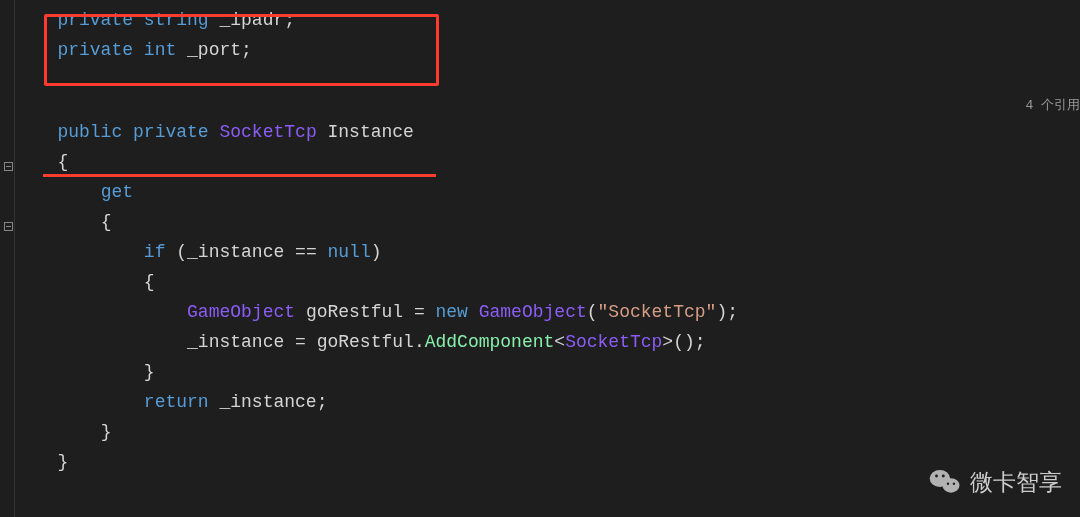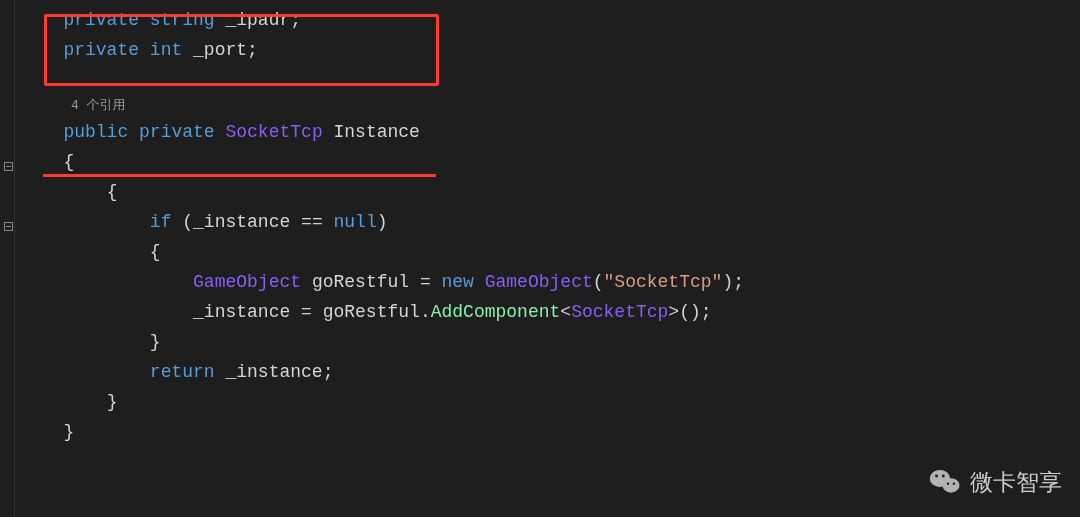--- a/index.html
+++ b/index.html
@@ -34,21 +34,21 @@
       content: '';
       position: absolute;
       left: 1px;
       top: 3px;
       width: 5px;
       height: 1px;
       background: #858585;
     }
     .code-area {
       position: absolute;
-      left: 21px;
+      left: 15px;
       top: 0;
       right: 0;
       padding-left: 10px;
       padding-top: 5px;
     }
     .line {
       height: 30px;
       line-height: 30px;
       white-space: pre;
     }
@@ -59,20 +59,21 @@
     .method { color: #86efac; }
     .str { color: #d69d85; }
     .punct { color: #d4d4d4; }
     .op { color: #d4d4d4; }
     .codelens {
       color: #999999;
       font-size: 13px;
       height: 22px;
       line-height: 22px;
       padding-left: 40px;
+      text-align: right;
     }
     .highlight-box {
       position: absolute;
       border: 3px solid #ff3b30;
       border-radius: 2px;
       left: 44px;
       top: 14px;
       width: 395px;
       height: 72px;
       pointer-events: none;
@@ -112,20 +113,21 @@
   <div class="fold-marker" style="top:222px"></div>
 </div>
 
 <div class="code-area">
   <div class="line">   <span class="kw">private</span> <span class="kw">string</span> <span class="field">_ipadr</span><span class="punct">;</span></div>
   <div class="line">   <span class="kw">private</span> <span class="kw">int</span> <span class="field">_port</span><span class="punct">;</span></div>
   <div class="line"></div>
   <div class="codelens">4 个引用</div>
   <div class="line">   <span class="kw">public</span> <span class="kw">private</span> <span class="classname">SocketTcp</span> <span class="ident">Instance</span></div>
   <div class="line">   <span class="punct">{</span></div>
+  <div class="line">       <span class="kw">get</span></div>
   <div class="line">       <span class="punct">{</span></div>
   <div class="line">           <span class="kw">if</span> <span class="punct">(</span><span class="field">_instance</span><span class="op"> == </span><span class="kw">null</span><span class="punct">)</span></div>
   <div class="line">           <span class="punct">{</span></div>
   <div class="line">               <span class="classname">GameObject</span> <span class="ident">goRestful</span><span class="op"> = </span><span class="kw">new</span> <span class="classname">GameObject</span><span class="punct">(</span><span class="str">"SocketTcp"</span><span class="punct">)</span><span class="punct">;</span></div>
   <div class="line">               <span class="field">_instance</span><span class="op"> = </span><span class="ident">goRestful</span><span class="punct">.</span><span class="method">AddComponent</span><span class="punct">&lt;</span><span class="classname">SocketTcp</span><span class="punct">&gt;</span><span class="punct">()</span><span class="punct">;</span></div>
   <div class="line">           <span class="punct">}</span></div>
   <div class="line">           <span class="kw">return</span> <span class="field">_instance</span><span class="punct">;</span></div>
   <div class="line">       <span class="punct">}</span></div>
   <div class="line">   <span class="punct">}</span></div>
 </div>

